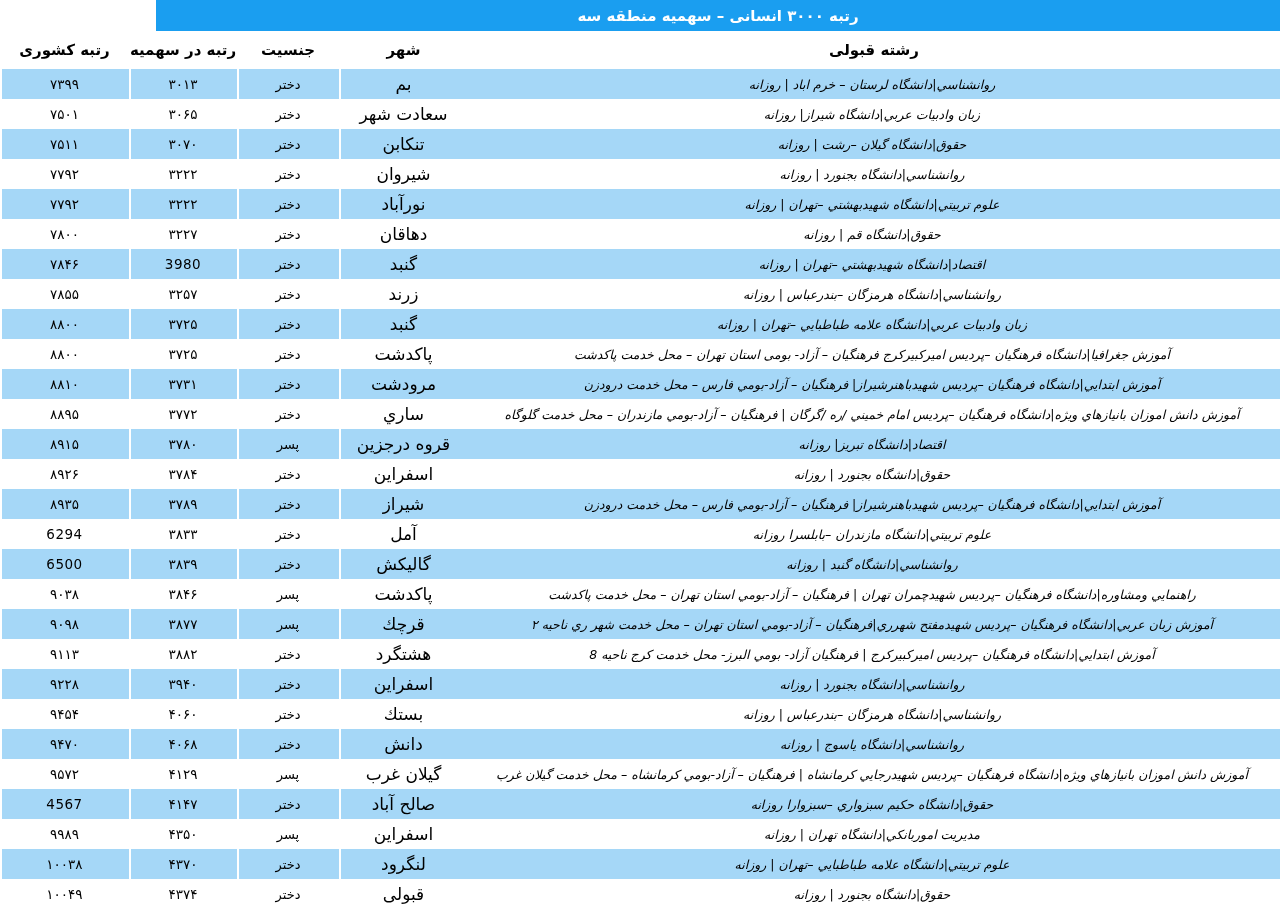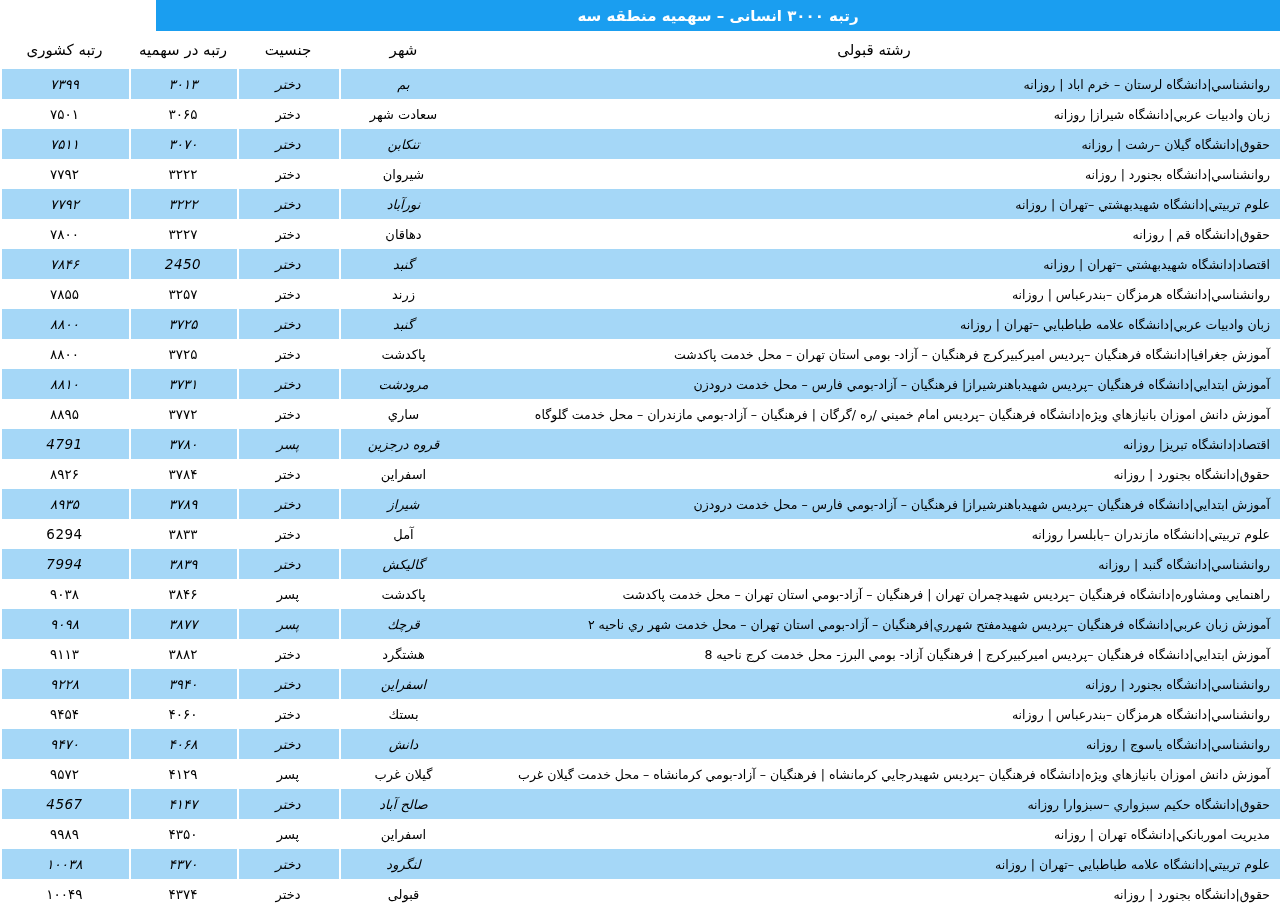--- a/index.html
+++ b/index.html
@@ -38,21 +38,21 @@
   table.grid col.c-city{width:129px;}
   table.grid col.c-gender{width:102px;}
   table.grid col.c-quota{width:108px;}
   table.grid col.c-country{width:129px;}
 
   thead th{
     height:38px;
     background:#ffffff;
     color:#000000;
     font-size:15px;
-    font-weight:normal;
+    font-weight:bold;
     text-align:center;
     vertical-align:middle;
     padding:0;
     border:0;
   }
 
   tbody tr{height:30px;}
   tbody tr.alt td{background:#a5d7f7;}
   tbody tr.plain td{background:#ffffff;}
 
@@ -61,34 +61,34 @@
     padding:0 8px;
     font-size:12.5px;
     color:#000000;
     text-align:center;
     vertical-align:middle;
     border:0;
     white-space:nowrap;
     overflow:hidden;
   }
   tbody td.major{
-    text-align:right;
     padding-left:6px;
     padding-right:10px;
     font-size:12.5px;
+    font-style:italic;
   }
   tbody td.num{
     font-size:13.5px;
     letter-spacing:0.5px;
   }
-  tbody td.city{font-size:13px;}
+  tbody td.city{font-size:17px;}
   tbody td.gender{font-size:13px;}
 
   
-  tbody tr.alt td.sep-left{box-shadow:inset 2px 0 0 #ffffff;font-style:italic;}
+  tbody tr.alt td.sep-left{box-shadow:inset 2px 0 0 #ffffff;}
 </style>
 </head>
 <body>
 
 <div class="page">
 
   <div class="title-bar">
     <span class="title-text">رتبه ۳۰۰۰ انسانی – سهمیه منطقه سه</span>
   </div>
 
@@ -149,21 +149,21 @@
           <td class="major">حقوق|دانشگاه قم | روزانه</td>
           <td class="city sep-left">دهاقان</td>
           <td class="gender sep-left">دختر</td>
           <td class="num sep-left">۳۲۲۷</td>
           <td class="num sep-left">۷۸۰۰</td>
         </tr>
         <tr class="alt">
           <td class="major">اقتصاد|دانشگاه شهیدبهشتي –تهران | روزانه</td>
           <td class="city sep-left">گنبد</td>
           <td class="gender sep-left">دختر</td>
-          <td class="num sep-left">2450</td>
+          <td class="num sep-left">3980</td>
           <td class="num sep-left">۷۸۴۶</td>
         </tr>
         <tr class="plain">
           <td class="major">روانشناسي|دانشگاه هرمزگان –بندرعباس | روزانه</td>
           <td class="city sep-left">زرند</td>
           <td class="gender sep-left">دختر</td>
           <td class="num sep-left">۳۲۵۷</td>
           <td class="num sep-left">۷۸۵۵</td>
         </tr>
         <tr class="alt">
@@ -192,21 +192,21 @@
           <td class="city sep-left">ساري</td>
           <td class="gender sep-left">دختر</td>
           <td class="num sep-left">۳۷۷۲</td>
           <td class="num sep-left">۸۸۹۵</td>
         </tr>
         <tr class="alt">
           <td class="major">اقتصاد|دانشگاه تبریز| روزانه</td>
           <td class="city sep-left">قروه درجزین</td>
           <td class="gender sep-left">پسر</td>
           <td class="num sep-left">۳۷۸۰</td>
-          <td class="num sep-left">4791</td>
+          <td class="num sep-left">۸۹۱۵</td>
         </tr>
         <tr class="plain">
           <td class="major">حقوق|دانشگاه بجنورد | روزانه</td>
           <td class="city sep-left">اسفراین</td>
           <td class="gender sep-left">دختر</td>
           <td class="num sep-left">۳۷۸۴</td>
           <td class="num sep-left">۸۹۲۶</td>
         </tr>
         <tr class="alt">
           <td class="major">آموزش ابتدایي|دانشگاه فرهنگیان –پردیس شهیدباهنرشیراز| فرهنگیان – آزاد-بومي فارس – محل خدمت درودزن</td>
@@ -220,21 +220,21 @@
           <td class="city sep-left">آمل</td>
           <td class="gender sep-left">دختر</td>
           <td class="num sep-left">۳۸۳۳</td>
           <td class="num sep-left">6294</td>
         </tr>
         <tr class="alt">
           <td class="major">روانشناسي|دانشگاه گنبد | روزانه</td>
           <td class="city sep-left">گالیکش</td>
           <td class="gender sep-left">دختر</td>
           <td class="num sep-left">۳۸۳۹</td>
-          <td class="num sep-left">7994</td>
+          <td class="num sep-left">6500</td>
         </tr>
         <tr class="plain">
           <td class="major">راهنمایي ومشاوره|دانشگاه فرهنگیان –پردیس شهیدچمران تهران | فرهنگیان – آزاد-بومي استان تهران – محل خدمت پاکدشت</td>
           <td class="city sep-left">پاکدشت</td>
           <td class="gender sep-left">پسر</td>
           <td class="num sep-left">۳۸۴۶</td>
           <td class="num sep-left">۹۰۳۸</td>
         </tr>
         <tr class="alt">
           <td class="major">آموزش زبان عربي|دانشگاه فرهنگیان –پردیس شهیدمفتح شهرري|فرهنگیان – آزاد-بومي استان تهران – محل خدمت شهر ري ناحیه ۲</td>

